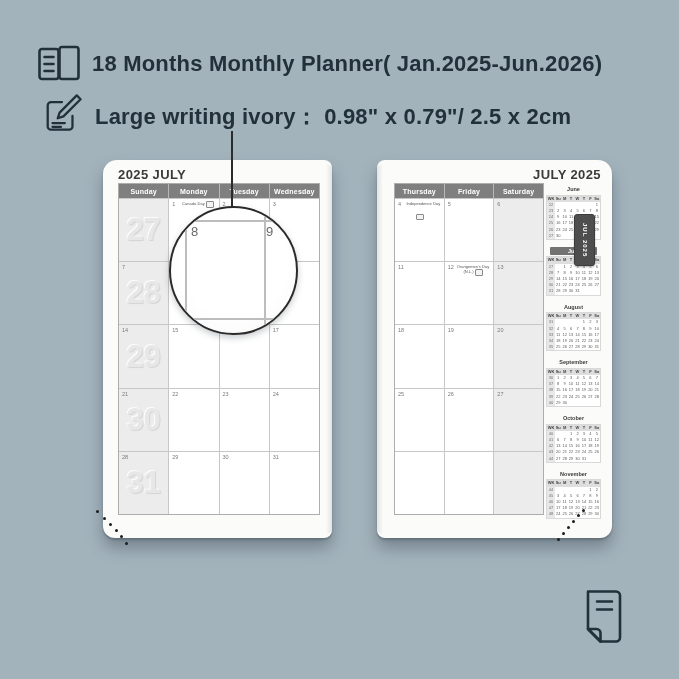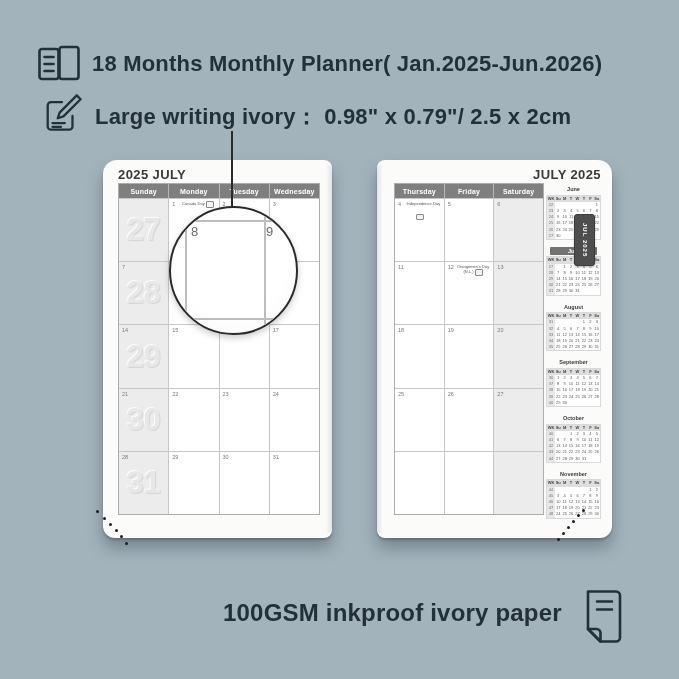--- a/index.html
+++ b/index.html
@@ -644,21 +644,20 @@
 
   <div id="magnifier">
     <div class="ml-h" id="ml-top"></div>
     <div class="ml-h" id="ml-bot"></div>
     <div class="ml-v" id="ml-left"></div>
     <div class="ml-v" id="ml-right"></div>
     <span class="mag-date" id="mag-d8">8</span>
     <span class="mag-date" id="mag-d9">9</span>
   </div>
 
-  <div id="footer-text">100GSM inkproof ivory paper</div>
   <svg id="icon-paper" width="48" height="58" viewBox="0 0 48 58" fill="none" stroke="#22303a" stroke-width="2.6" stroke-linecap="round" stroke-linejoin="round">
     <path d="M10 3.5 h28 a4 4 0 0 1 4 4 v42 a4 4 0 0 1 -4 4 H22.5 L10 41 V3.5 z"></path>
     <path d="M10 41 h8.5 a4 4 0 0 1 4 4 v8.5 z"></path>
     <path d="M19 13.5 h15 M19 21.5 h15"></path>
   </svg>
 
 <div class="dot" style="left: 96px; top: 510px;"></div>
     <div class="dot" style="left: 103px; top: 517px;"></div>
     <div class="dot" style="left: 109px; top: 523px;"></div>
     <div class="dot" style="left: 115px; top: 529px;"></div>

